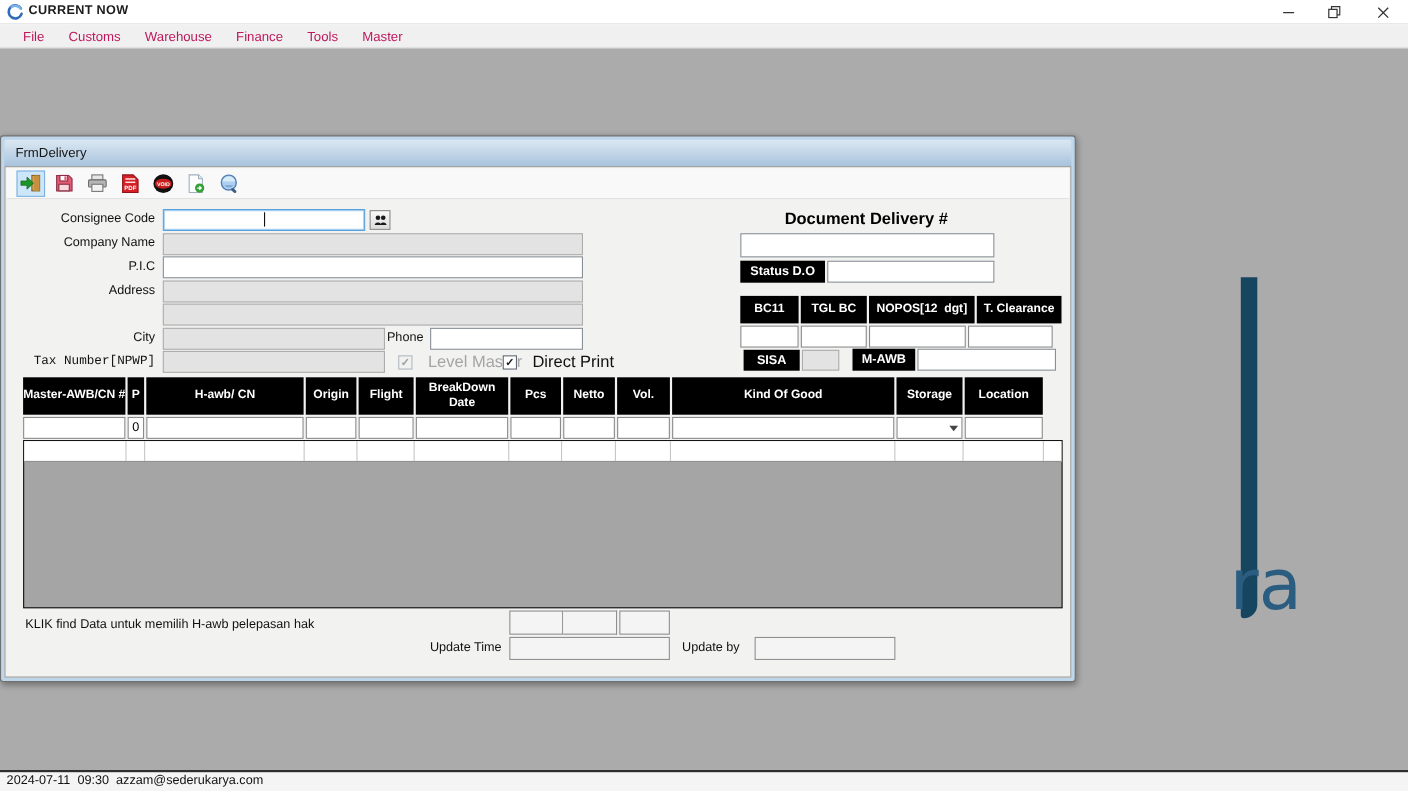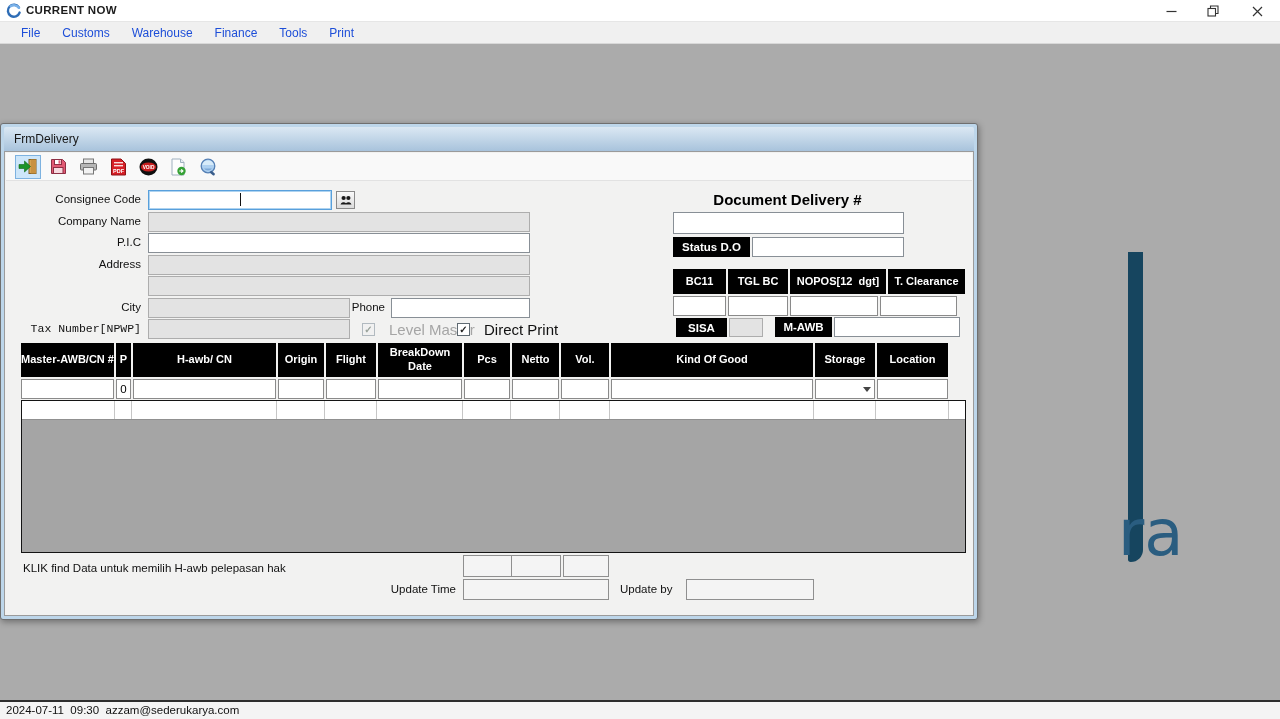--- a/index.html
+++ b/index.html
@@ -7,21 +7,21 @@
 
   
   .app-titlebar { position:absolute; left:0; top:0; width:1280px; height:22px; background:#ffffff; border-bottom:1px solid #e6e6e6; }
   .app-logo { position:absolute; left:6px; top:3px; width:16px; height:16px; }
   .app-title { position:absolute; left:26px; top:4px; font-size:11.5px; font-weight:bold; color:#1c1c1c; letter-spacing:.3px; }
   .winctl { position:absolute; top:0; width:34px; height:22px; display:flex; align-items:center; justify-content:center; cursor:default; }
   .winctl.min { left:1154px; } .winctl.max { left:1196px; } .winctl.close { left:1240px; }
 
   
   .menubar { position:absolute; left:0; top:22px; width:1280px; height:22px; background:#f0f0f0; border-bottom:1px solid #d8d8d8; display:flex; align-items:center; padding-left:10px; }
-  .menu-item { font-size:12px; color:#1d4ed8; padding:3px 11px; cursor:default; }
+  .menu-item { font-size:12px; color:#be185d; padding:3px 11px; cursor:default; }
 
   
   .mdi { position:absolute; left:0; top:44px; width:1280px; height:656px; background:#ababab; overflow:hidden; }
   .wshape { position:absolute; left:1128px; top:208px; width:15px; height:310px; background:#16455f; border-radius:0 0 18px 4px; }
   .wtext { position:absolute; left:1118px; top:452px; font-size:64px; color:#2a5d80; font-family:"DejaVu Sans", sans-serif; }
 
   
   .form-window { position:absolute; left:150px; top:123px; width:978px; height:497px; background:#bdd6ea; border:1px solid #6f6f6f; border-radius:3px; padding:3px; box-shadow:1px 2px 6px rgba(0,0,0,.35); }
   .form-titlebar { height:24px; background:linear-gradient(#dbe8f3, #a8c3dc); display:flex; align-items:center; padding-left:10px; border-radius:2px 2px 0 0; }
   .form-title { font-size:12px; color:#161616; }
@@ -105,21 +105,21 @@
       </svg>
   </span>
 </div>
 
 <div class="menubar">
   <span class="menu-item">File</span>
   <span class="menu-item">Customs</span>
   <span class="menu-item">Warehouse</span>
   <span class="menu-item">Finance</span>
   <span class="menu-item">Tools</span>
-  <span class="menu-item">Print</span>
+  <span class="menu-item">Master</span>
 </div>
 
 <div class="mdi">
   <div class="wshape"></div>
   <div class="wtext">ra</div>
 
   <div class="form-window" style="left:0;top:79px;">
     <div class="form-titlebar">
       <span class="form-title">FrmDelivery</span>
     </div>

